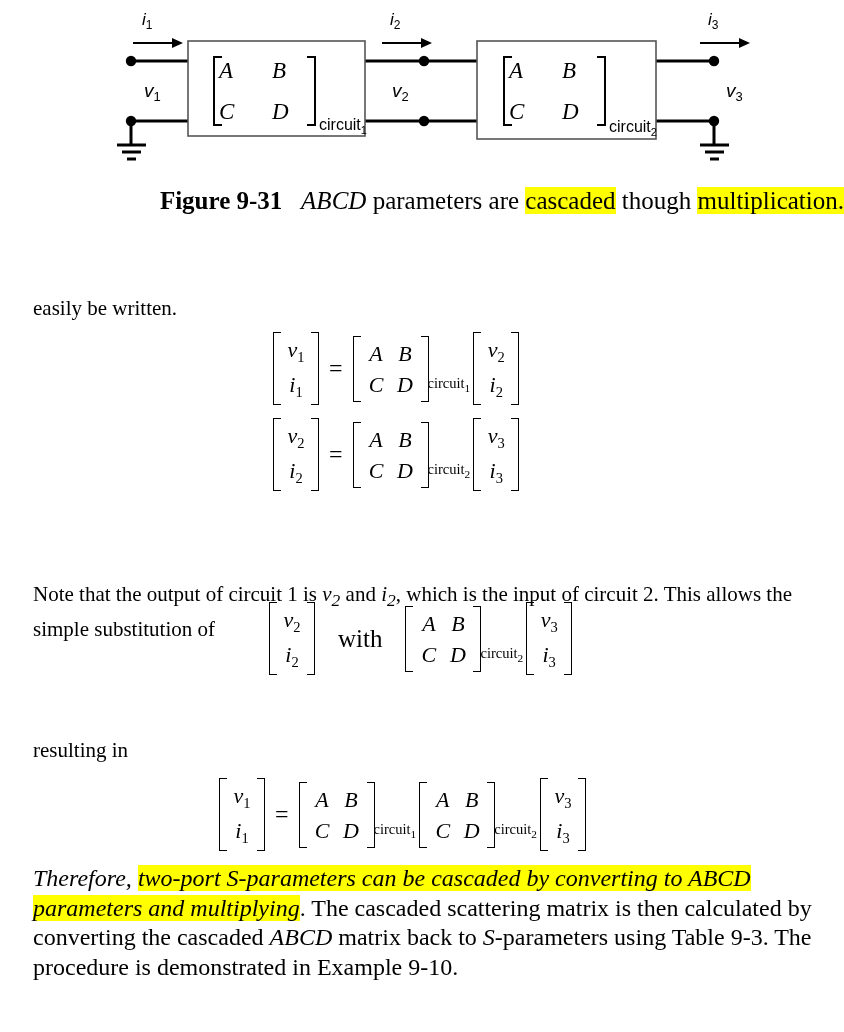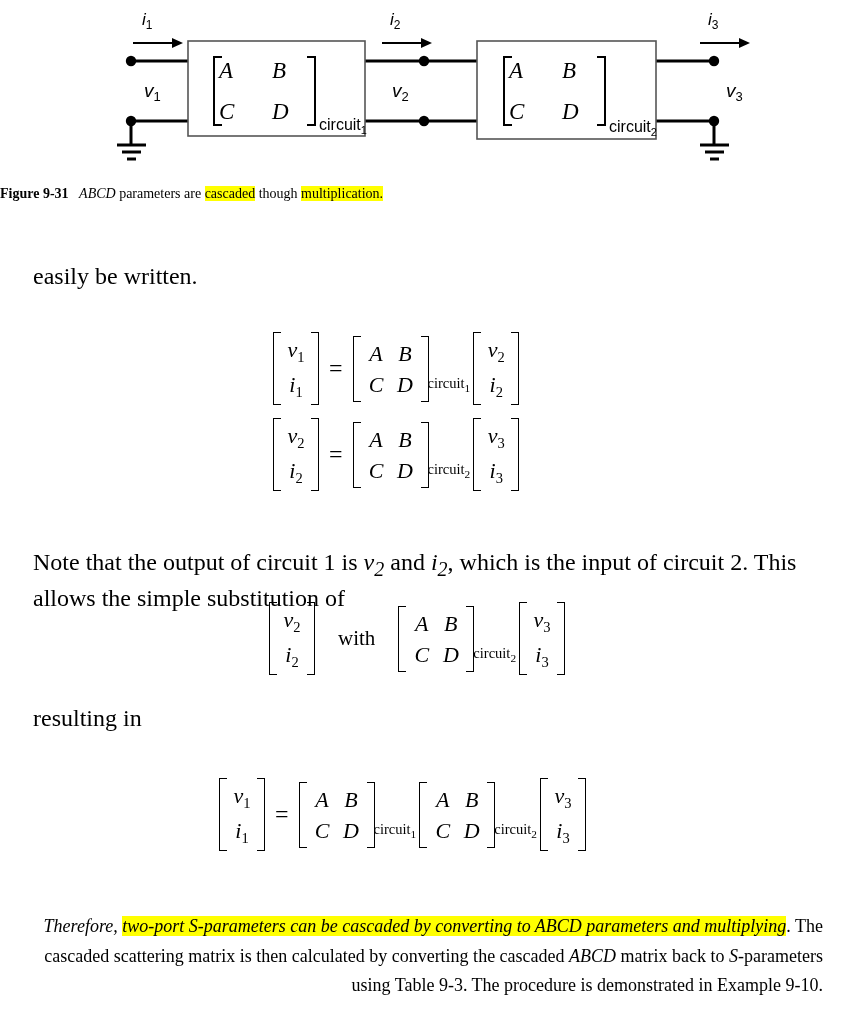--- a/index.html
+++ b/index.html
@@ -23,58 +23,58 @@
     height: 172px;
   }
   #circuit-svg { display: block; }
 
   
   #figure-caption {
     position: absolute;
     top: 186px;
     left: 0;
     width: 844px;
-    text-align: left;
-    font-size: 14px;
+    text-align: right;
+    font-size: 25px;
     line-height: 1.2;
   }
   #figure-caption .fig-label {
     font-weight: bold;
   }
   #figure-caption .italic {
     font-style: italic;
   }
   .hl {
     background: #ffff00;
   }
 
   
   .body-par {
     position: absolute;
     left: 33px;
     width: 780px;
-    font-size: 24px;
+    font-size: 21px;
     line-height: 29px;
     text-align: left;
+    margin-top: 32px;
   }
   .body-par .var {
     font-style: italic;
   }
   #par-easily { top: 262px; }
   #par-note   { top: 548px; width: 790px; }
   #par-resulting { top: 704px; }
 
   #par-final {
     position: absolute;
     left: 33px;
-    top: 912px;
+    top: 864px;
     width: 790px;
-    font-size: 18px;
+    font-size: 24px;
     line-height: 29.5px;
-    text-align: right;
   }
   #par-final .it { font-style: italic; }
 
   
   .eq-row {
     position: absolute;
     display: flex;
     align-items: center;
     font-size: 22px;
   }
@@ -152,21 +152,21 @@
     white-space: nowrap;
   }
   .sublabel sub { font-size: 0.78em; }
 
   .eq-sign {
     font-size: 24px;
     padding: 0 9px;
     font-style: normal;
   }
   .eq-word {
-    font-size: 21px;
+    font-size: 25px;
     padding: 0 22px;
     font-style: normal;
   }
 </style>
 </head>
 <body>
 
 <div id="figure-area">
   <svg id="circuit-svg" width="844" height="172" viewBox="0 0 844 172">
     <g stroke="#000" fill="none" stroke-width="3" stroke-linecap="square">

